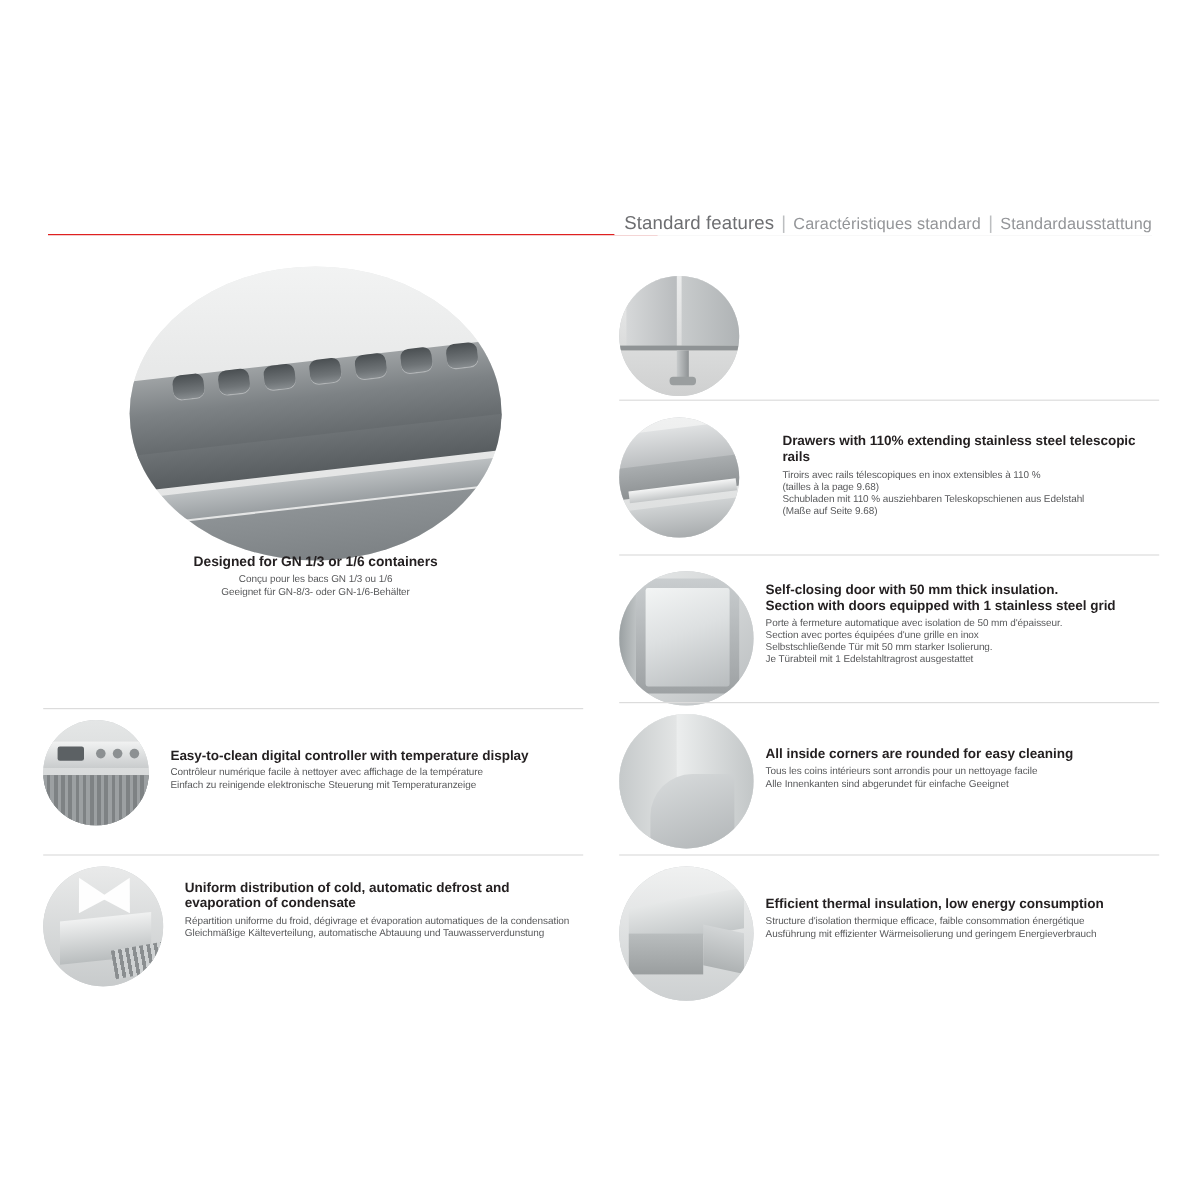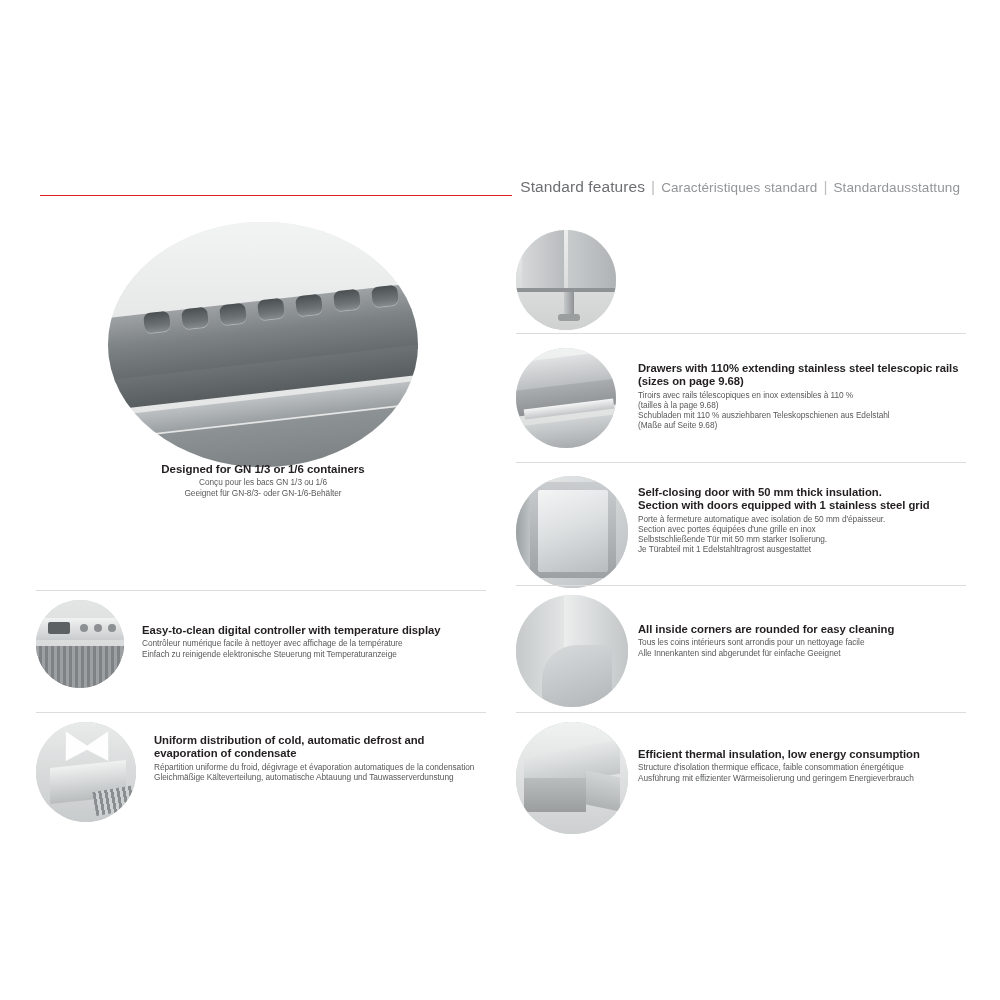--- a/index.html
+++ b/index.html
@@ -248,23 +248,22 @@
 
 <div class="feature" style="left:516px; top:348px; width:450px;">
   <div class="thumb c100">
     <div class="ph-inner ph-draw">
       <div class="top"></div>
         <div class="mid"></div>
         <div class="rail"></div>
         <div class="bot"></div>
     </div>
   </div>
-  <div class="txtblock" style="margin-left:22px; margin-top:14px; width:330px;">
+  <div class="txtblock" style="margin-left:36px; margin-top:14px; width:330px;">
     <div class="t1">Drawers with 110% extending stainless steel telescopic rails</div>
-    <div class="t1">(sizes on page 9.68)</div>
     <div class="t2">Tiroirs avec rails télescopiques en inox extensibles à 110 %</div>
     <div class="t2" style="margin-top:0">(tailles à la page 9.68)</div>
     <div class="t3">Schubladen mit 110 % ausziehbaren Teleskopschienen aus Edelstahl</div>
     <div class="t3">(Maße auf Seite 9.68)</div>
   </div>
 </div>
 <div class="divider" style="left:516px; top:462px; width:450px;"></div>
 
 <div class="feature" style="left:516px; top:476px; width:450px;">
   <div class="thumb c110">

